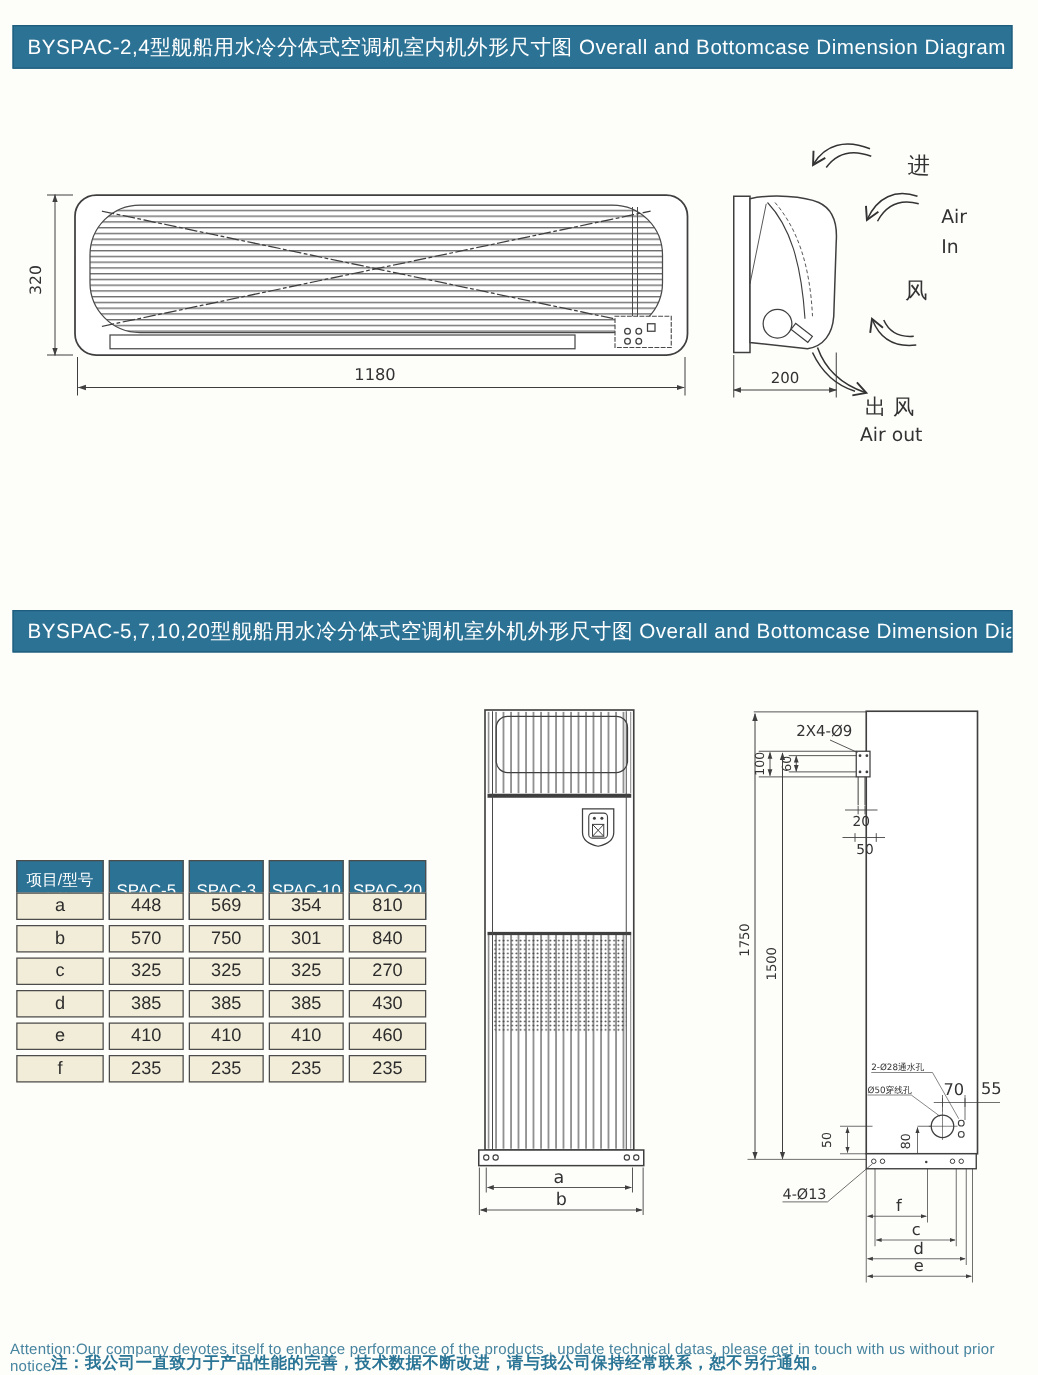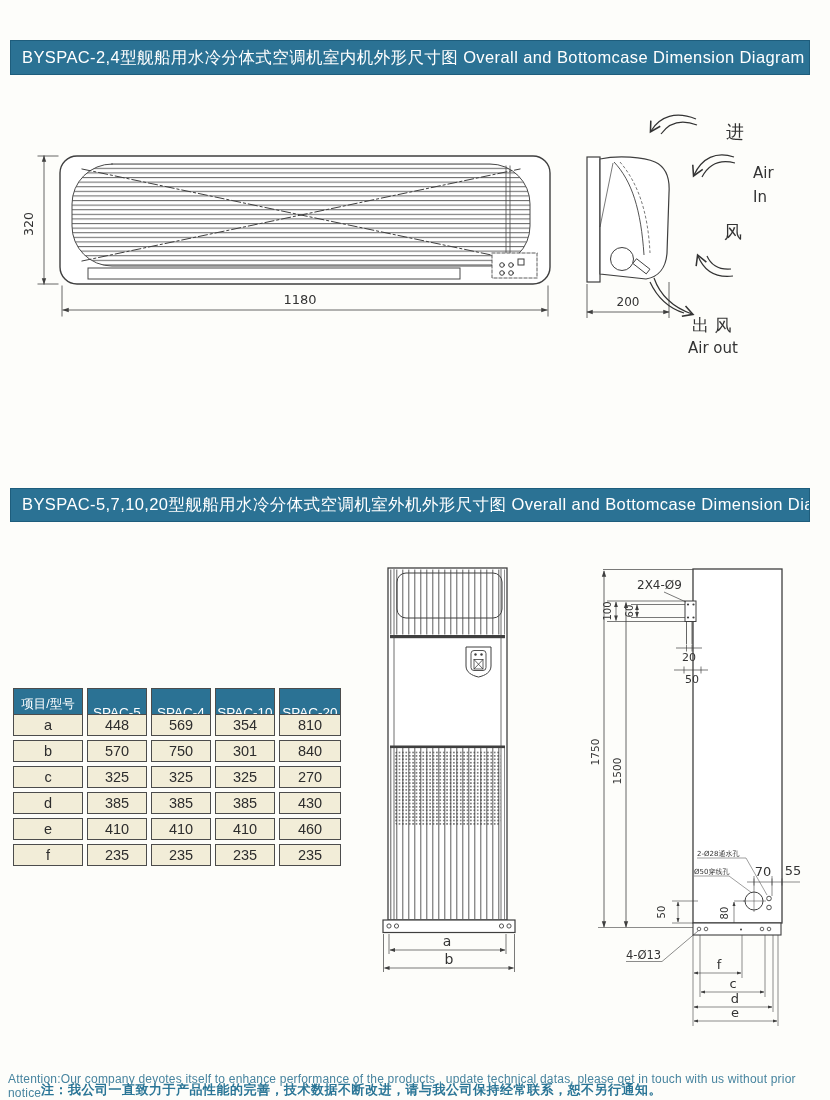--- a/index.html
+++ b/index.html
@@ -1,21 +1,21 @@
 <!DOCTYPE html>
 <html><head>
 <meta charset="utf-8">
 <style>
   html,body{margin:0;padding:0;}
   body{font-family:"Liberation Sans",sans-serif;background:#e8e8e8;}
   #page{position:relative;width:830px;height:1100px;background:#fdfdfa;overflow:hidden;}
   .hdr{position:absolute;left:10px;width:800px;height:35px;background:#2b7294;border:1px solid #1e5d7c;
        color:#ffffff;display:flex;align-items:center;padding-left:11px;box-sizing:border-box;
        font-size:16.5px;letter-spacing:0.4px;white-space:nowrap;overflow:hidden;}
-  #hdr1{top:20px;margin-top:20px;}
+  #hdr1{top:20px;}
   #hdr2{top:488px;height:34px;}
   svg text{font-family:"DejaVu Sans","Liberation Sans",sans-serif;fill:#333;}
   .drawing{position:absolute;left:0;}
   #indoorSvg{top:85px;}
   #outdoorSvg{top:540px;}
   #specTable{position:absolute;left:13px;top:655px;display:grid;
              grid-template-columns:70px 60px 60px 60px 62px;
              grid-auto-rows:22px;gap:4px;margin-top:33px;}
   .tcell{border:1px solid #4c4c4c;background:#f2edd8;display:flex;flex-direction:column;
          align-items:center;justify-content:center;font-size:14.5px;color:#2d2d2d;}
@@ -117,21 +117,21 @@
   <div class="hdr" id="hdr2">
     <span>BYSPAC-5,7,10,20型舰船用水冷分体式空调机室外机外形尺寸图  Overall and Bottomcase Dimension Diagram</span>
   </div>
 
   <div id="specTable">
     <div class="tcell thead corner">
       <div>项目/型号</div>
       <div>Model/Type</div>
     </div>
     <div class="tcell thead">SPAC-5</div>
-    <div class="tcell thead">SPAC-4</div>
+    <div class="tcell thead">SPAC-3</div>
     <div class="tcell thead">SPAC-10</div>
     <div class="tcell thead">SPAC-20</div>
 
     <div class="tcell">a</div>
     <div class="tcell">448</div>
     <div class="tcell">569</div>
     <div class="tcell">354</div>
     <div class="tcell">810</div>
 
     <div class="tcell">b</div>

